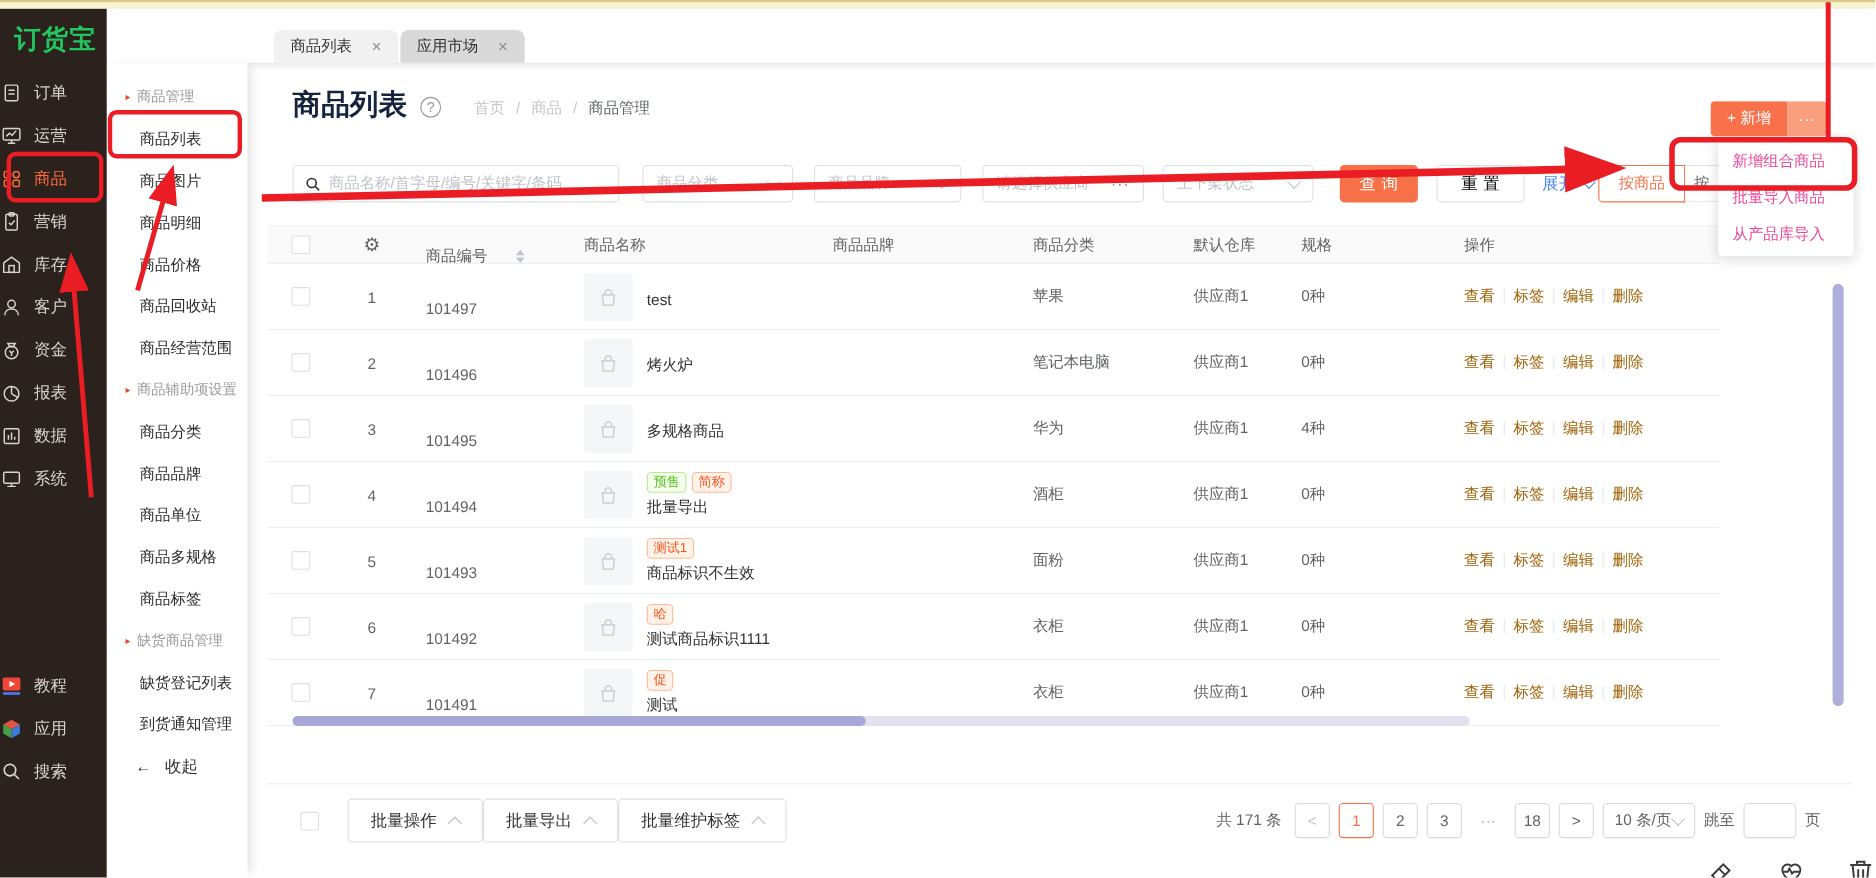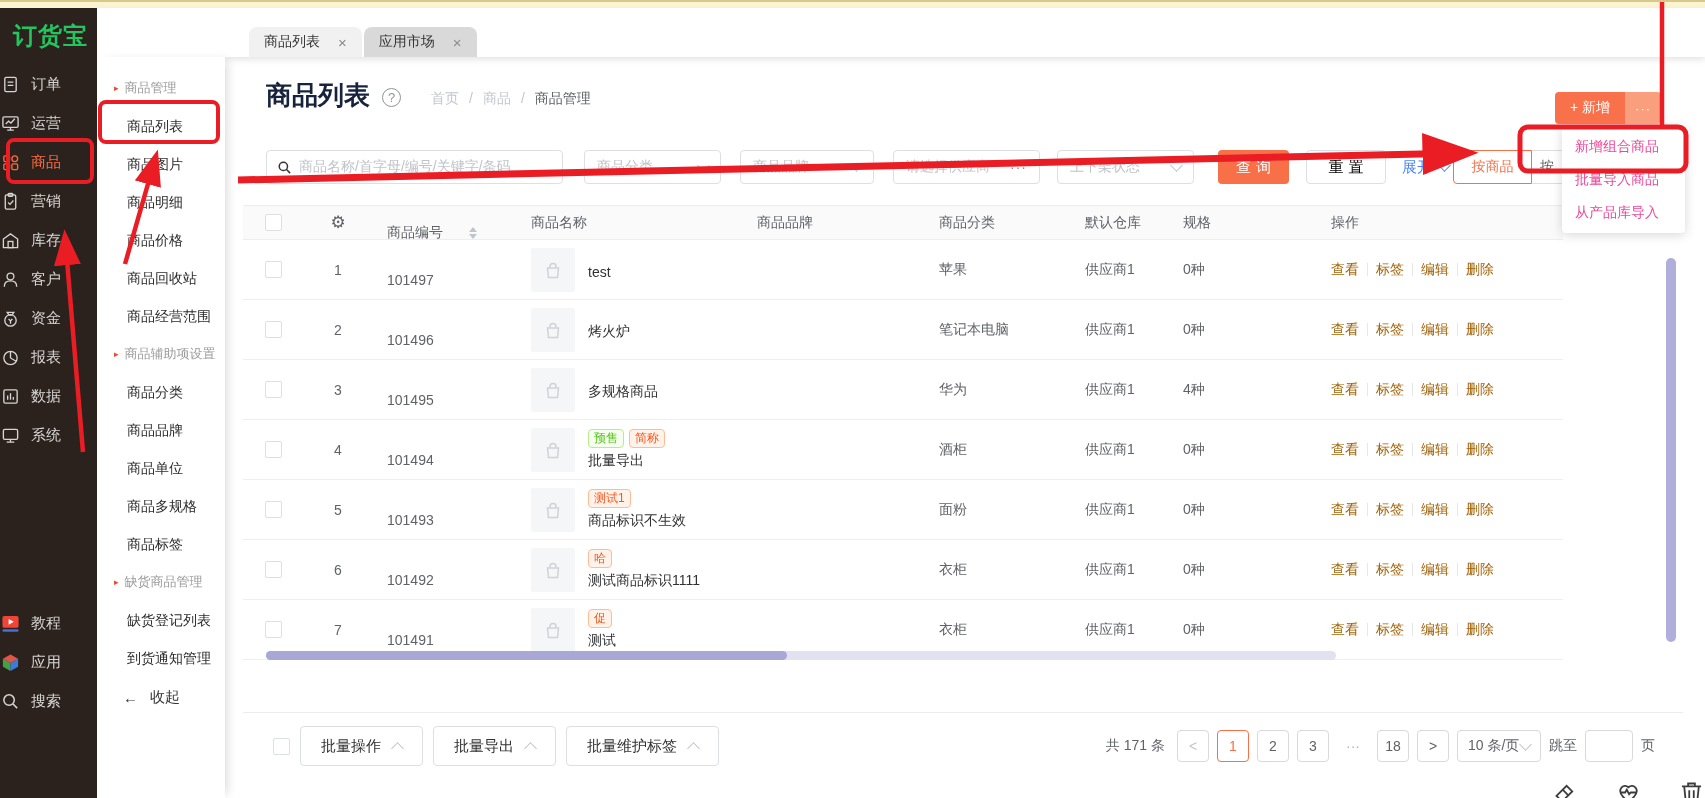--- a/index.html
+++ b/index.html
@@ -86,21 +86,21 @@
   .links{display:flex;align-items:center;gap:8px;color:#4a86f8;}
   .links a{color:#a16207;text-decoration:none;cursor:pointer;}
   .vsep{width:1px;height:13px;background:#e4e7ed;}
   
   .hs-track{left:266px;top:651px;width:1070px;height:9px;background:#e2e1f0;border-radius:5px;}
   .hs-thumb{left:266px;top:651px;width:521px;height:9px;background:#a9a7d6;border-radius:5px;cursor:pointer;}
   .vscroll{left:1666px;top:258px;width:10px;height:384px;background:#b0aeda;border-radius:5px;cursor:pointer;}
   
   .footer{left:243px;top:722px;right:50px;height:48px;display:flex;align-items:center;}
   .f-check{margin-left:30px;}
-  .batch{display:flex;gap:10px;margin-left:10px;}
+  .batch{display:flex;margin-left:26px;}
   .b-btn{height:40px;border:1px solid #dcdfe6;border-radius:4px;background:#fff;display:flex;align-items:center;gap:12px;padding:0 20px;font-size:15px;color:#303133;cursor:pointer;box-sizing:border-box;}
   .pgn{margin-left:auto;display:flex;align-items:center;gap:8px;font-size:14px;color:#606266;}
   .total{margin-right:4px;font-size:14px;}
   .pg-btn{width:32px;height:32px;border:1px solid #d9d9d9;border-radius:4px;background:#fff;display:flex;align-items:center;justify-content:center;cursor:pointer;box-sizing:border-box;}
   .pg-btn.active{border-color:#f87048;color:#f87048;}
   .pg-dots{width:32px;height:32px;display:flex;align-items:center;justify-content:center;color:#b0b0b0;cursor:pointer;}
   .pg-prev{color:#c0c4cc;}
   .size-sel{width:84px;height:32px;border:1px solid #d9d9d9;border-radius:4px;display:flex;align-items:center;justify-content:space-between;padding:0 10px;box-sizing:border-box;cursor:pointer;}
   .jump-input{width:48px;height:32px;border:1px solid #d9d9d9;border-radius:4px;box-sizing:border-box;background:#fff;}
   

